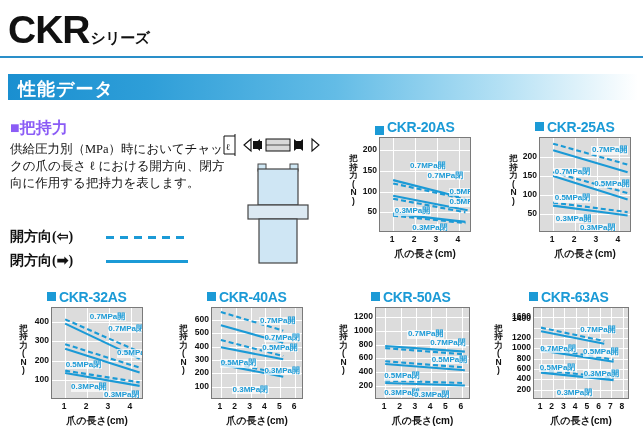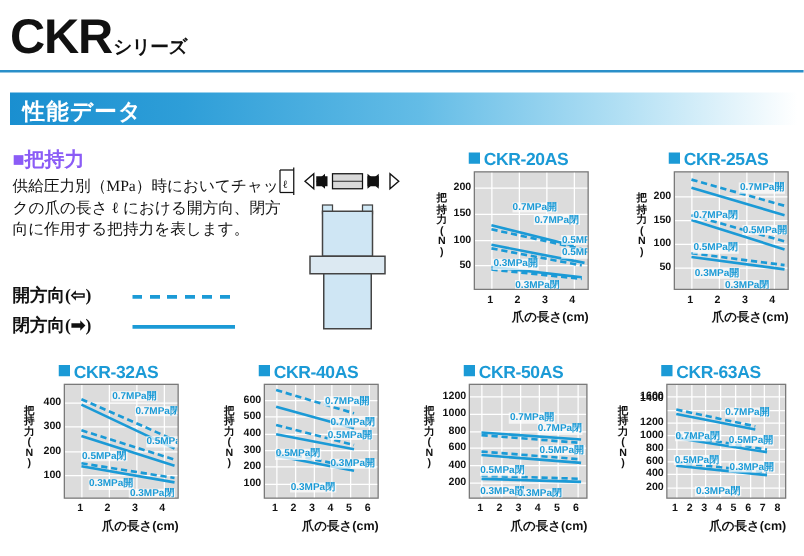--- a/index.html
+++ b/index.html
@@ -127,21 +127,21 @@
   .grid-h { height: 1px; left: 0; right: 0; }
   .xticks { position: absolute; }
   .xtick {
     position: absolute;
     font-size: 8.5px; font-weight: bold; color: #111;
     transform: translateX(-50%);
   }
   .xaxis-title {
     position: absolute;
     font-size: 10px; font-weight: bold; color: #111;
-    text-align: right; white-space: nowrap;
+    text-align: center; white-space: nowrap;
   }
   .dlabel {
     position: absolute;
     font-size: 8px; font-weight: bold; color: #1b9ad6;
     background: rgba(255,255,255,0.72);
     white-space: nowrap; line-height: 1.05;
     padding: 0 0.5px;
     text-align: center;
   }
   svg { display: block; overflow: visible; }
@@ -207,21 +207,21 @@
 
     <rect x="36" y="41" width="40" height="36" fill="#cfe6f4" stroke="#444" stroke-width="1.2"></rect>
 
     <rect x="26" y="77" width="60" height="14" fill="#dce9f2" stroke="#444" stroke-width="1.2"></rect>
 
     <rect x="37" y="91" width="38" height="44" fill="#cfe6f4" stroke="#444" stroke-width="1.2"></rect>
   </svg>
 </div>
 
 <div class="chart" id="chart-0" style="left:348px; top:118px;">
-    <div class="chart-title" style="margin-left: 27px;">
+    <div class="chart-title" style="margin-left: 27px; align-items: flex-end;">
       <span class="title-sq"></span>
       <span>CKR-20AS</span>
     </div>
     <div class="chart-body" style="width: 123px; height: 125px;">
       <div class="yaxis-title" style="top: 17.1px;">
         <span>把</span>
         <span>持</span>
         <span>力</span>
         <span>(</span>
         <span>N</span>

